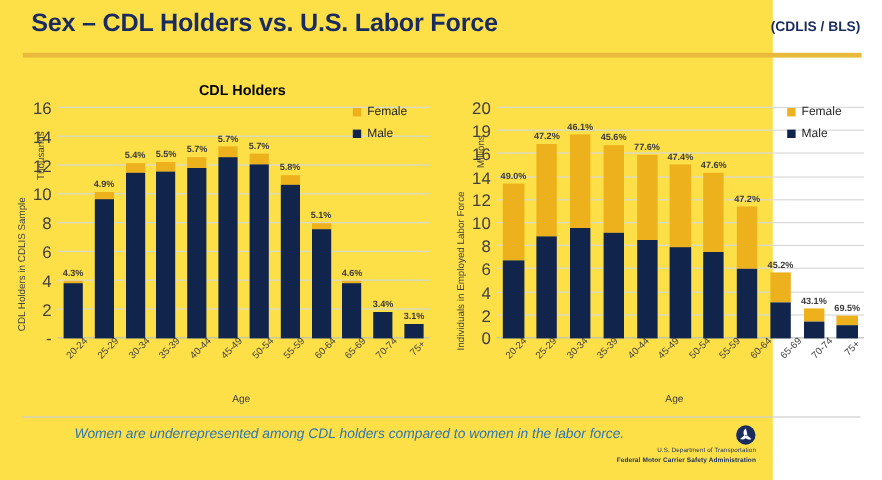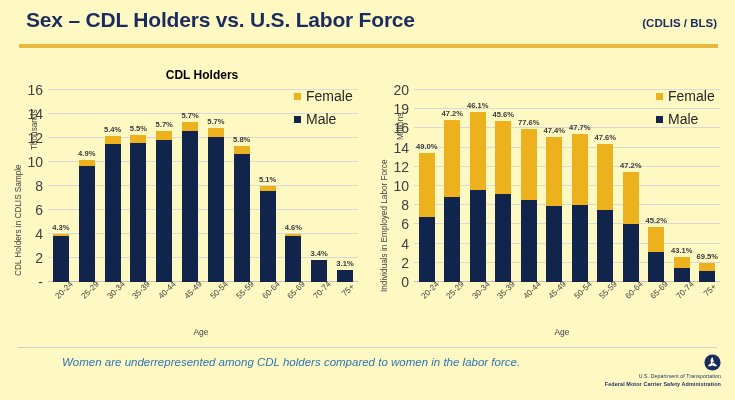--- a/index.html
+++ b/index.html
@@ -10,23 +10,23 @@
   body {
     width: 735px;
     height: 400px;
     font-family: "Liberation Sans", sans-serif;
     color: #1F2B5B;
     overflow: hidden;
     position: relative;
   }
   .slide {
     position: relative;
-    width: 735px;
+    width: 644px;
     height: 400px;
-    background: #fef9c3;
+    background: #fde047;
     box-sizing: border-box;
   }
 
   
   .header {
     position: absolute;
     left: 0; top: 0;
     width: 735px;
     height: 52px;
   }
@@ -215,21 +215,21 @@
     gap: 5px;
   }
   .legend-swatch {
     width: 7px;
     height: 7px;
     display: inline-block;
   }
   .legend-swatch.female { background: #EDB11E; }
   .legend-swatch.male   { background: #10244C; }
   .legend-text {
-    font-size: 14px;
+    font-size: 10px;
     color: #262626;
     white-space: nowrap;
     text-align: right;
   }
 
   
   .footer-rule {
     position: absolute;
     left: 18px;
     top: 347px;
@@ -513,27 +513,20 @@
             <div class="bar-label" style="bottom: calc(79.5% + 2px);">77.6%</div>
           </div>
           <div class="bar-col">
             <div class="bar-stack" style="height: 75.75%;">
               <div class="seg-female" style="height: 47.5248%; background: rgb(237, 177, 30);"></div>
               <div class="seg-male" style="height: 52.4752%; background: rgb(16, 36, 76);"></div>
             </div>
             <div class="bar-label" style="bottom: calc(75.75% + 2px);">47.4%</div>
           </div>
           <div class="bar-col">
-            <div class="bar-stack" style="height: 77%;">
-              <div class="seg-female" style="height: 47.7273%; background: rgb(237, 177, 30);"></div>
-              <div class="seg-male" style="height: 52.2727%; background: rgb(16, 36, 76);"></div>
-            </div>
-            <div class="bar-label" style="bottom: calc(77% + 2px);">47.7%</div>
-          </div>
-          <div class="bar-col">
             <div class="bar-stack" style="height: 72%;">
               <div class="seg-female" style="height: 47.5694%; background: rgb(237, 177, 30);"></div>
               <div class="seg-male" style="height: 52.4306%; background: rgb(16, 36, 76);"></div>
             </div>
             <div class="bar-label" style="bottom: calc(72% + 2px);">47.6%</div>
           </div>
           <div class="bar-col">
             <div class="bar-stack" style="height: 57.25%;">
               <div class="seg-female" style="height: 47.1616%; background: rgb(237, 177, 30);"></div>
               <div class="seg-male" style="height: 52.8384%; background: rgb(16, 36, 76);"></div>

